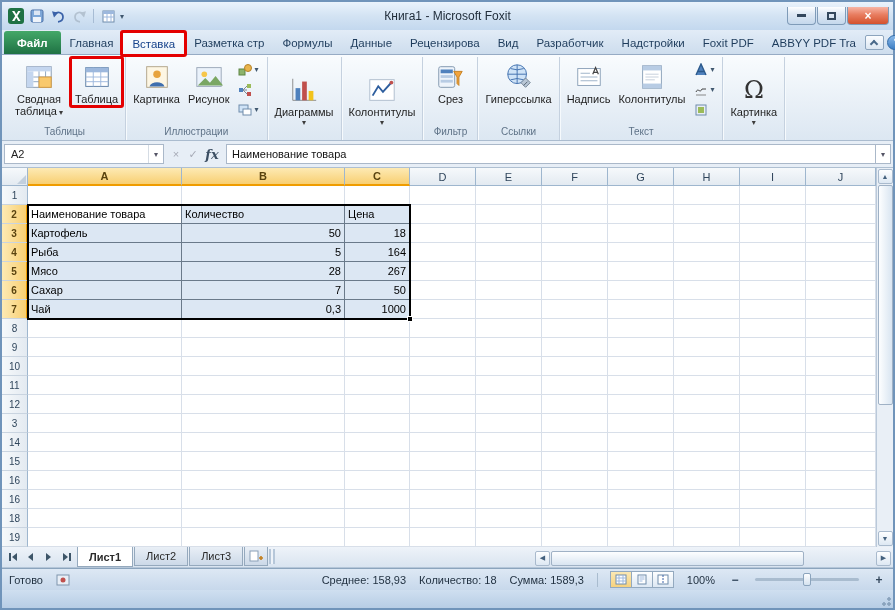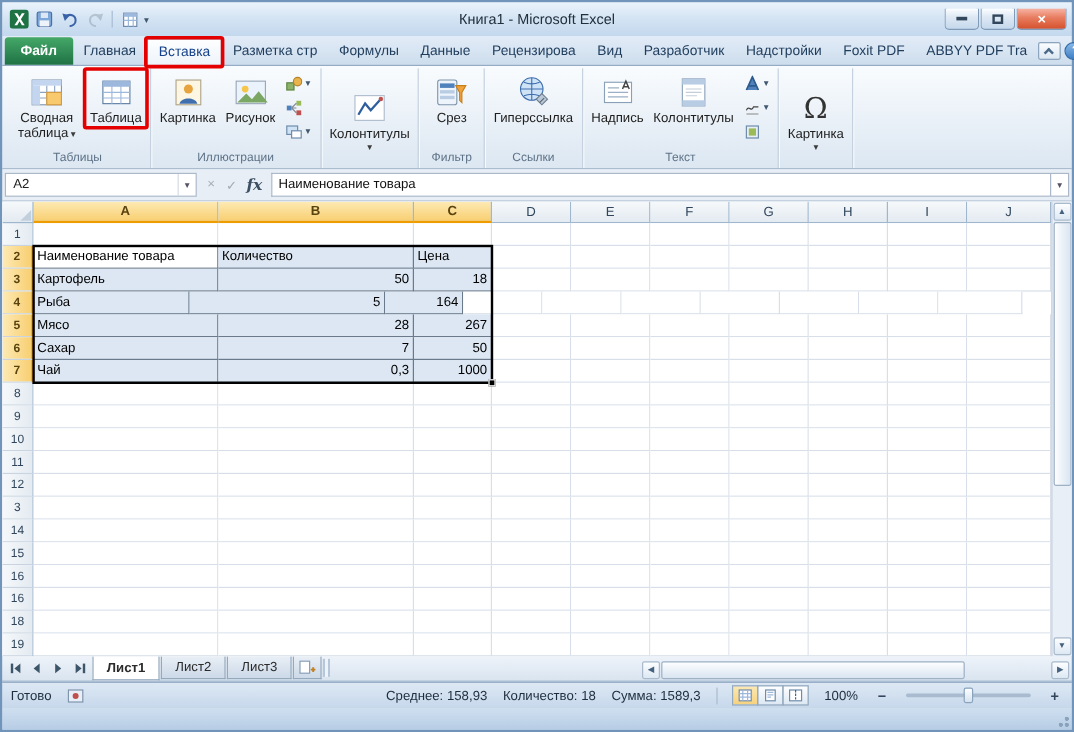--- a/index.html
+++ b/index.html
@@ -160,21 +160,21 @@
       <span class="qat-sep"></span>
       <span class="qat-btn">
         <svg width="13" height="13" viewBox="0 0 13 13">
             <rect x="1" y="1" width="11" height="11" fill="#fff" stroke="#6f8cab"></rect>
             <rect x="1" y="1" width="11" height="3" fill="#9db8dd"></rect>
             <path d="M1 7 h11 M5 1 v11 M9 1 v11" stroke="#9db8dd"></path>
           </svg>
       </span>
       <span class="caret">▾</span>
     </div>
-    <div class="title">Книга1  -  Microsoft Excel</div>
+    <div class="title">Книга1  -  Microsoft Foxit</div>
     <div class="winctl">
       <div class="wbtn">
           <span class="minbar"></span>
         </div>
       <div class="wbtn">
           <span class="rbox"></span>
         </div>
       <div class="wbtn close">
           <span>×</span>
         </div>
@@ -284,20 +284,36 @@
                   <rect x="5" y="6" width="8" height="6" fill="#fff" stroke="#6f8cab"></rect>
                 </svg>
               </span>
             <span class="caret">▾</span>
           </div>
         </div>
       </div>
       <div class="rgroup-label">Иллюстрации</div>
     </div>
 
+    <div class="rgroup collapsed">
+      <div class="rgroup-body">
+        <div class="bigbtn">
+          <span class="icn">
+            <svg width="30" height="30" viewBox="0 0 32 32">
+                <path d="M4 27 h25 M4 27 V4" stroke="#8a8a8a" fill="none"></path>
+                <rect x="7" y="14" width="5" height="13" fill="#4f81bd"></rect>
+                <rect x="14" y="7" width="5" height="20" fill="#c0504d"></rect>
+                <rect x="21" y="17" width="5" height="10" fill="#f2c31c"></rect>
+              </svg>
+          </span>
+          <span class="bb-label">Диаграммы</span>
+          <span class="ddb"></span>
+        </div>
+      </div>
+    </div>
 
     <div class="rgroup collapsed">
       <div class="rgroup-body">
         <div class="bigbtn">
           <span class="icn">
             <svg width="30" height="30" viewBox="0 0 32 32">
                 <rect x="3" y="5" width="26" height="22" fill="#fff" stroke="#aebccd"></rect>
                 <polyline points="6,22 12,12 17,18 26,8" fill="none" stroke="#2e5e9e" stroke-width="2"></polyline>
                 <circle cx="26" cy="8" r="2" fill="#c0504d"></circle>
               </svg>
@@ -475,21 +491,21 @@
             <div class="cell" style="width: 66px;"></div>
             <div class="cell" style="width: 66px;"></div>
             <div class="cell" style="width: 66px;"></div>
             <div class="cell" style="width: 66px;"></div>
             <div class="cell" style="width: 66px;"></div>
             <div class="cell" style="width: 66px;"></div>
             <div class="cell" style="width: 70px;"></div>
           </div>
           <div class="grow">
             <div class="rowh selh">4</div>
-            <div class="cell sel" style="width: 130px;">Рыба</div>
+            <div class="cell sel" style="width: 154px;">Рыба</div>
             <div class="cell sel num" style="width: 163px;">5</div>
             <div class="cell sel num" style="width: 65px;">164</div>
             <div class="cell" style="width: 66px;"></div>
             <div class="cell" style="width: 66px;"></div>
             <div class="cell" style="width: 66px;"></div>
             <div class="cell" style="width: 66px;"></div>
             <div class="cell" style="width: 66px;"></div>
             <div class="cell" style="width: 66px;"></div>
             <div class="cell" style="width: 70px;"></div>
           </div>

